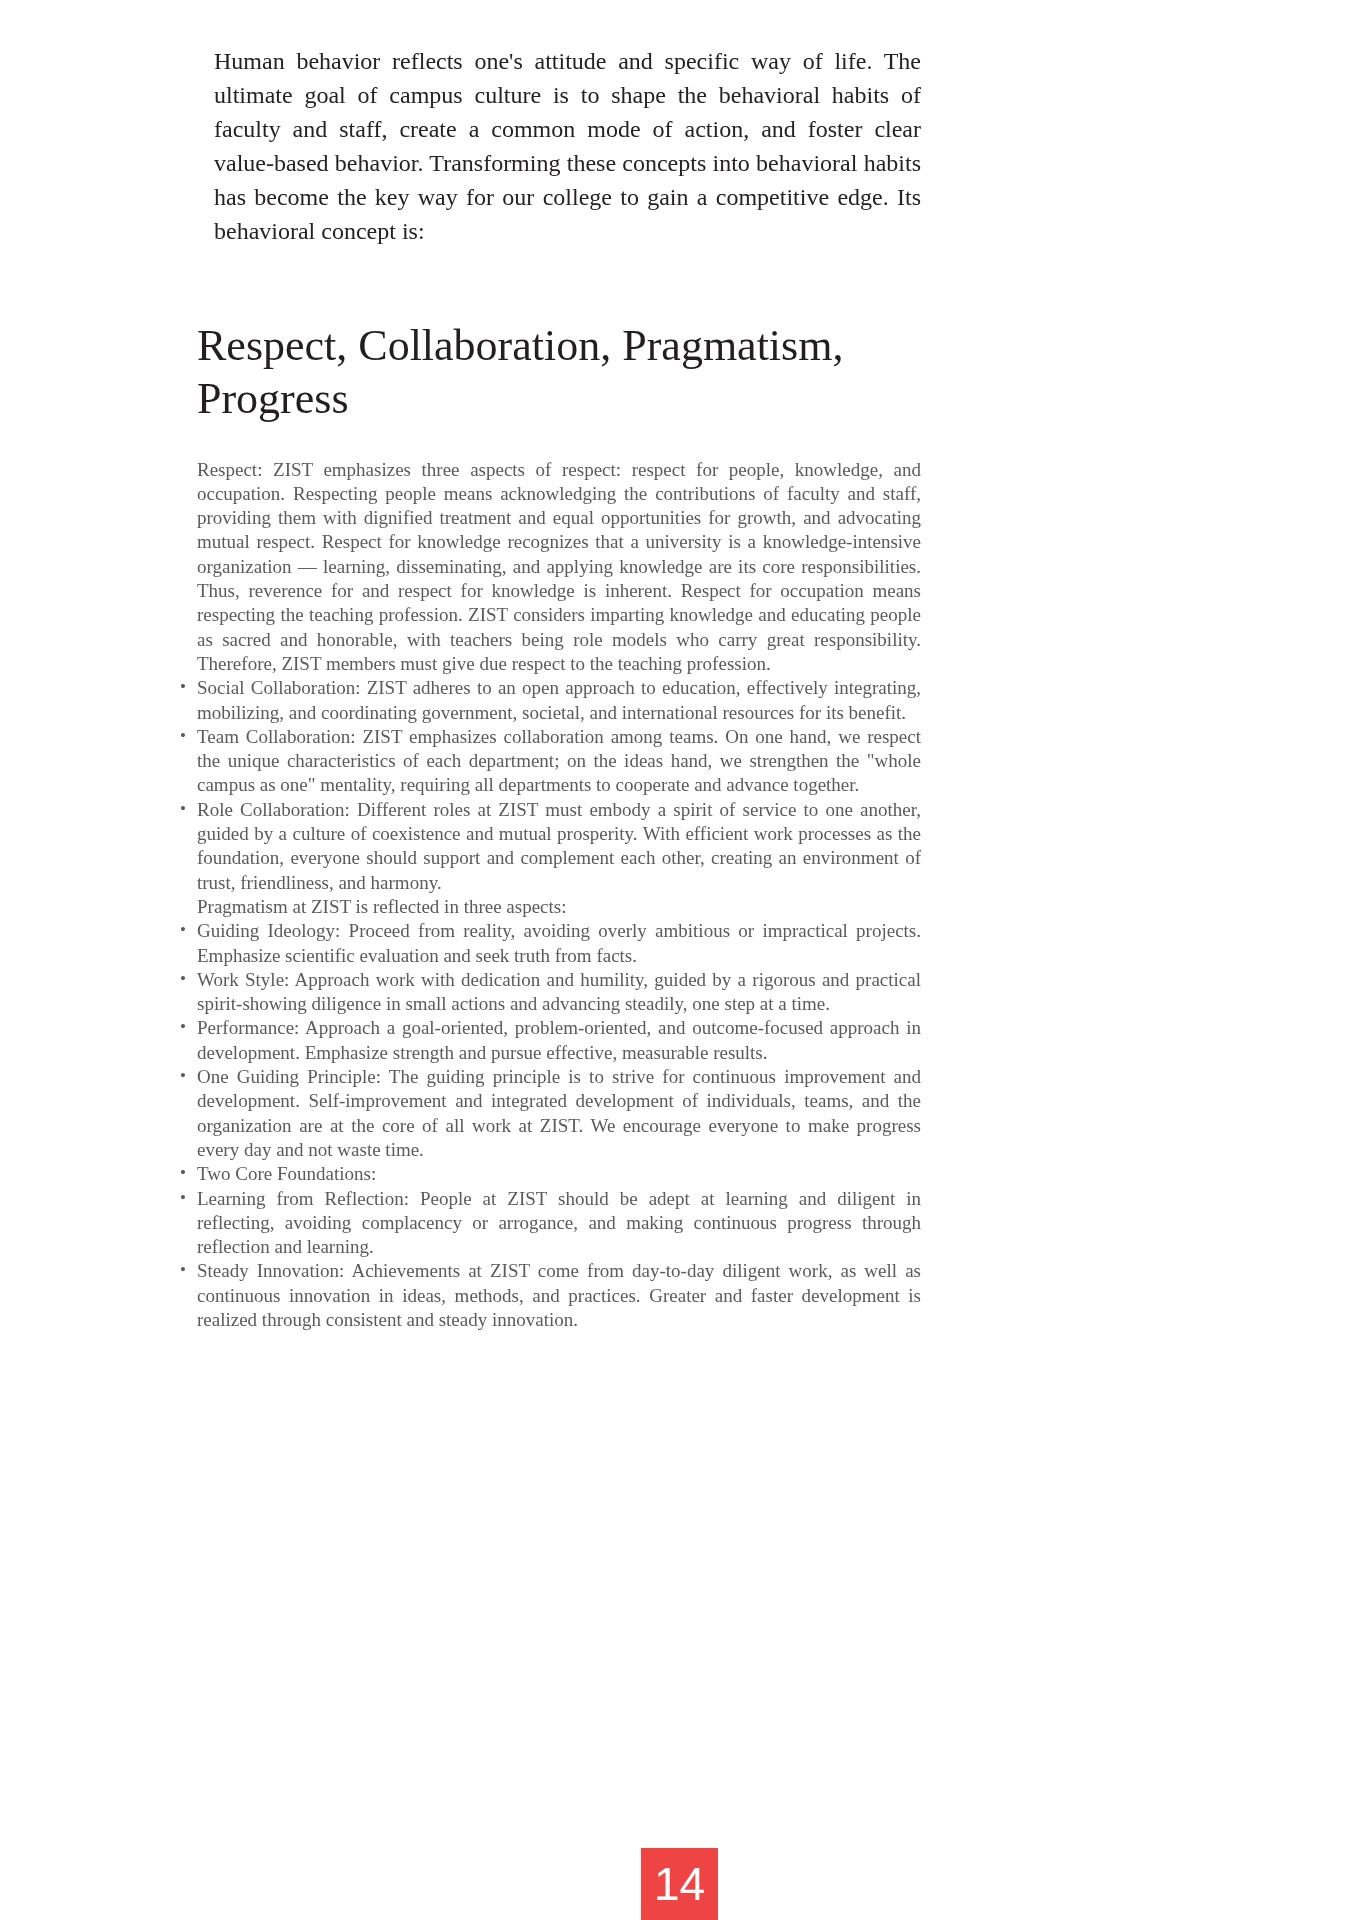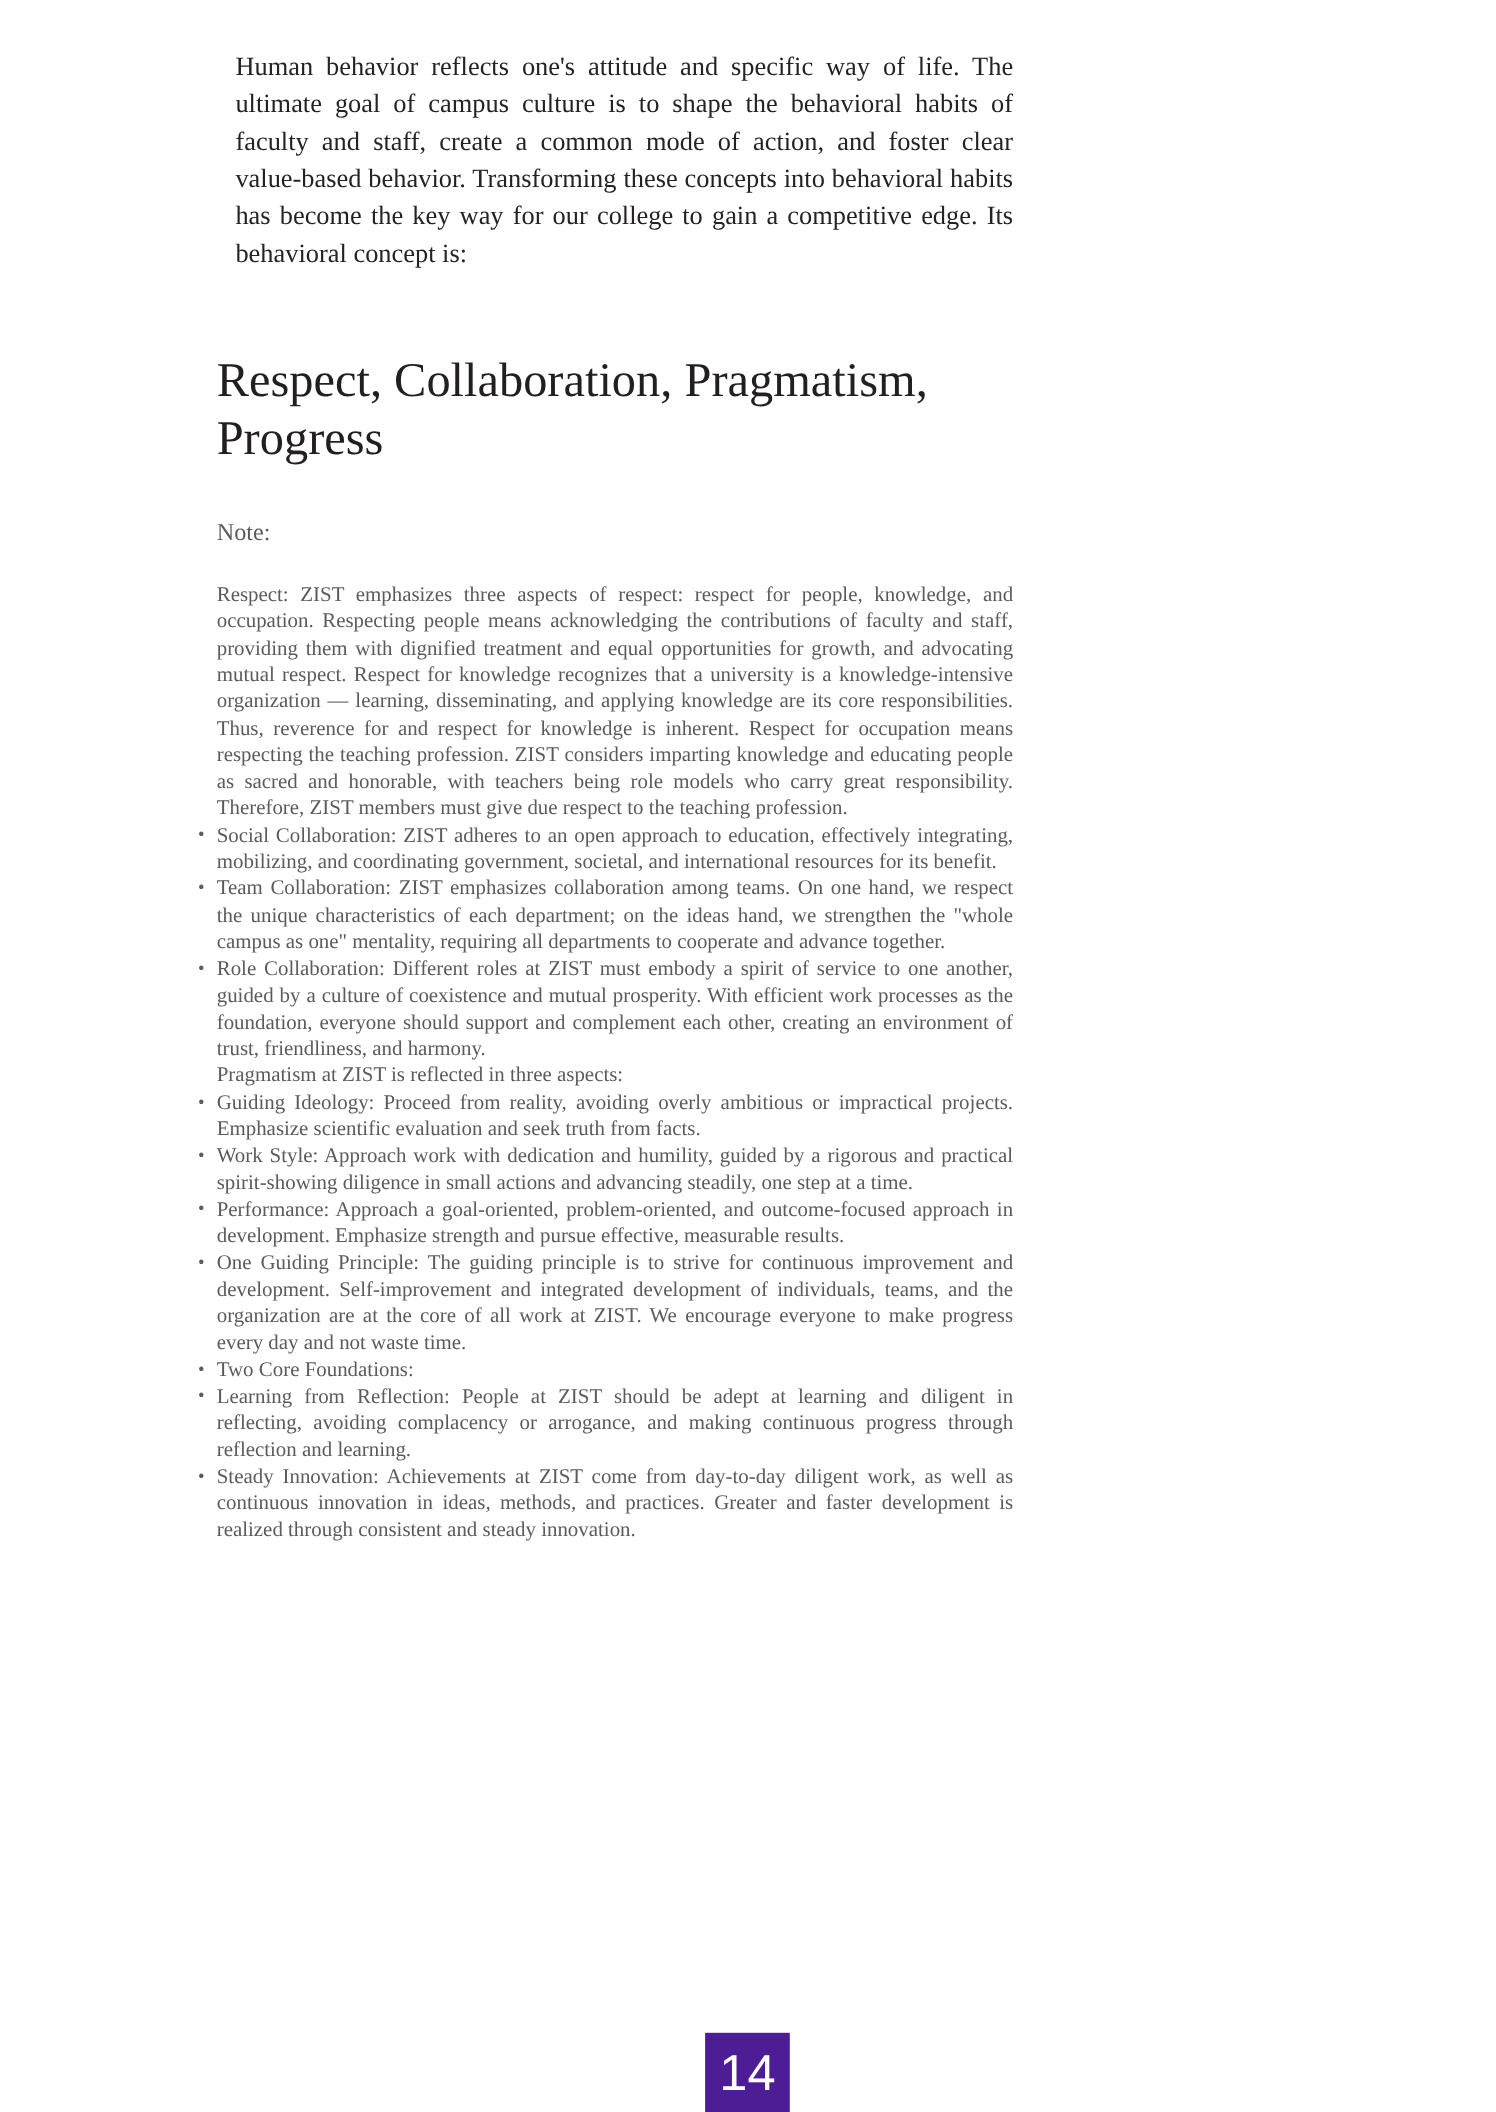--- a/index.html
+++ b/index.html
@@ -95,33 +95,32 @@
 <body>
 
 <div class="page">
   <div class="content">
 
 
     <p class="intro">Human behavior reflects one's attitude and specific way of life. The ultimate goal of campus culture is to shape the behavioral habits of faculty and staff, create a common mode of action, and foster clear value-based behavior. Transforming these concepts into behavioral habits has become the key way for our college to gain a competitive edge. Its behavioral concept is:</p>
 
     <h2 class="subtitle">Respect, Collaboration, Pragmatism, Progress</h2>
 
-    <p class="note">Note:</p>
 
     <div class="body-blocks" id="body-blocks">
         <div class="para">Respect: ZIST emphasizes three aspects of respect: respect for people, knowledge, and occupation. Respecting people means acknowledging the contributions of faculty and staff, providing them with dignified treatment and equal opportunities for growth, and advocating mutual respect. Respect for knowledge recognizes that a university is a knowledge-intensive organization — learning, disseminating, and applying knowledge are its core responsibilities. Thus, reverence for and respect for knowledge is inherent. Respect for occupation means respecting the teaching profession. ZIST considers imparting knowledge and educating people as sacred and honorable, with teachers being role models who carry great responsibility. Therefore, ZIST members must give due respect to the teaching profession.</div>
         <div class="bullet"><span class="bullet-marker">•</span><span>Social Collaboration: ZIST adheres to an open approach to education, effectively integrating, mobilizing, and coordinating government, societal, and international resources for its benefit.</span></div>
         <div class="bullet"><span class="bullet-marker">•</span><span>Team Collaboration: ZIST emphasizes collaboration among teams. On one hand, we respect the unique characteristics of each department; on the ideas hand, we strengthen the "whole campus as one" mentality, requiring all departments to cooperate and advance together.</span></div>
         <div class="bullet"><span class="bullet-marker">•</span><span>Role Collaboration: Different roles at ZIST must embody a spirit of service to one another, guided by a culture of coexistence and mutual prosperity. With efficient work processes as the foundation, everyone should support and complement each other, creating an environment of trust, friendliness, and harmony.</span></div>
         <div class="para">Pragmatism at ZIST is reflected in three aspects:</div>
         <div class="bullet"><span class="bullet-marker">•</span><span>Guiding Ideology: Proceed from reality, avoiding overly ambitious or impractical projects. Emphasize scientific evaluation and seek truth from facts.</span></div>
         <div class="bullet"><span class="bullet-marker">•</span><span>Work Style: Approach work with dedication and humility, guided by a rigorous and practical spirit-showing diligence in small actions and advancing steadily, one step at a time.</span></div>
         <div class="bullet"><span class="bullet-marker">•</span><span>Performance: Approach a goal-oriented, problem-oriented, and outcome-focused approach in development. Emphasize strength and pursue effective, measurable results.</span></div>
         <div class="bullet"><span class="bullet-marker">•</span><span>One Guiding Principle: The guiding principle is to strive for continuous improvement and development. Self-improvement and integrated development of individuals, teams, and the organization are at the core of all work at ZIST. We encourage everyone to make progress every day and not waste time.</span></div>
         <div class="bullet"><span class="bullet-marker">•</span><span>Two Core Foundations:</span></div>
         <div class="bullet"><span class="bullet-marker">•</span><span>Learning from Reflection: People at ZIST should be adept at learning and diligent in reflecting, avoiding complacency or arrogance, and making continuous progress through reflection and learning.</span></div>
         <div class="bullet"><span class="bullet-marker">•</span><span>Steady Innovation: Achievements at ZIST come from day-to-day diligent work, as well as continuous innovation in ideas, methods, and practices. Greater and faster development is realized through consistent and steady innovation.</span></div>
       </div>
 
   </div>
 
-  <div class="page-num" id="page-num" style="background: #4c1d95;">14</div>
+  <div class="page-num" id="page-num" style="background: #ef4444;">14</div>
 </div>
 
 </body></html>

